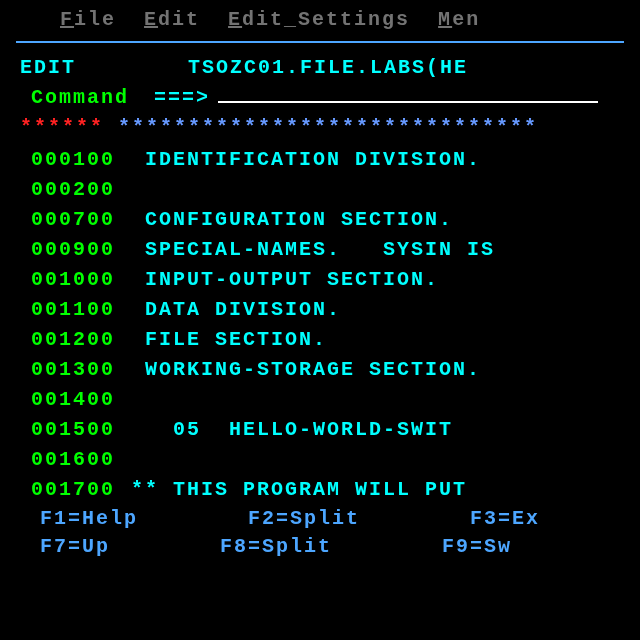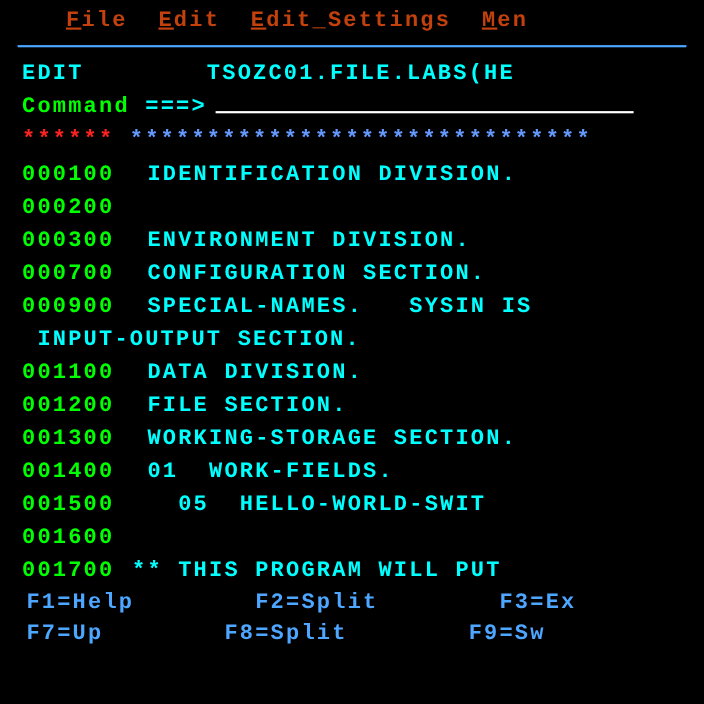--- a/index.html
+++ b/index.html
@@ -14,60 +14,60 @@
       font-size: 20px;
       width: 640px;
       height: 640px;
       overflow: hidden;
       letter-spacing: 2px;
     }
     .menubar {
       display: flex;
       gap: 28px;
       padding: 8px 16px 6px 60px;
-      color: #c2410c;
+      color: #737373;
     }
     .menubar span {
       cursor: pointer;
     }
     .menubar .underline {
       text-decoration: underline;
     }
     .divider {
       border-top: 2px solid #4da6ff;
       margin: 4px 16px 10px 16px;
     }
     .row {
       display: flex;
       white-space: pre;
       padding-left: 20px;
       line-height: 30px;
     }
     .cyan { color: #00ffff; }
-    .green { color: #00ff00; }
+    .green { color: #00ff00; margin-left: 11px; }
     .red { color: #ff2222; }
     .blue { color: #6699ff; }
     .cmd-input-underline {
       display: inline-block;
       border-bottom: 2px solid #ffffff;
       width: 380px;
       height: 20px;
       margin-left: 8px;
       vertical-align: middle;
     }
     .edit-header {
       margin-top: 4px;
     }
     .linenum {
       display: inline-block;
       width: 100px;
     }
     .fkeys {
       display: flex;
-      padding-left: 24px;
+      padding-left: 40px;
       gap: 110px;
       color: #4da6ff;
       line-height: 28px;
       text-align: right;
     }
     .fkeys .fk {
       display: inline-block;
     }
     .code-area {
       margin-top: 2px;
@@ -105,49 +105,45 @@
 
 <div class="code-area">
   <div class="row">
     <span class="green linenum">000100</span>
     <span class="cyan"> IDENTIFICATION DIVISION.</span>
   </div>
   <div class="row">
     <span class="green linenum">000200</span>
   </div>
   <div class="row">
-    <span class="green linenum">000300</span>
-    <span class="cyan"> ENVIRONMENT DIVISION.</span>
-  </div>
-  <div class="row">
     <span class="green linenum">000700</span>
     <span class="cyan"> CONFIGURATION SECTION.</span>
   </div>
   <div class="row">
     <span class="green linenum">000900</span>
     <span class="cyan"> SPECIAL-NAMES.   SYSIN IS</span>
   </div>
   <div class="row">
+    <span class="green linenum">001000</span>
     <span class="cyan"> INPUT-OUTPUT SECTION.</span>
   </div>
   <div class="row">
     <span class="green linenum">001100</span>
     <span class="cyan"> DATA DIVISION.</span>
   </div>
   <div class="row">
     <span class="green linenum">001200</span>
     <span class="cyan"> FILE SECTION.</span>
   </div>
   <div class="row">
     <span class="green linenum">001300</span>
     <span class="cyan"> WORKING-STORAGE SECTION.</span>
   </div>
   <div class="row">
     <span class="green linenum">001400</span>
-    <span class="cyan"> 01  WORK-FIELDS.</span>
   </div>
   <div class="row">
     <span class="green linenum">001500</span>
     <span class="cyan">   05  HELLO-WORLD-SWIT</span>
   </div>
   <div class="row">
     <span class="green linenum">001600</span>
   </div>
   <div class="row">
     <span class="green linenum">001700</span>

